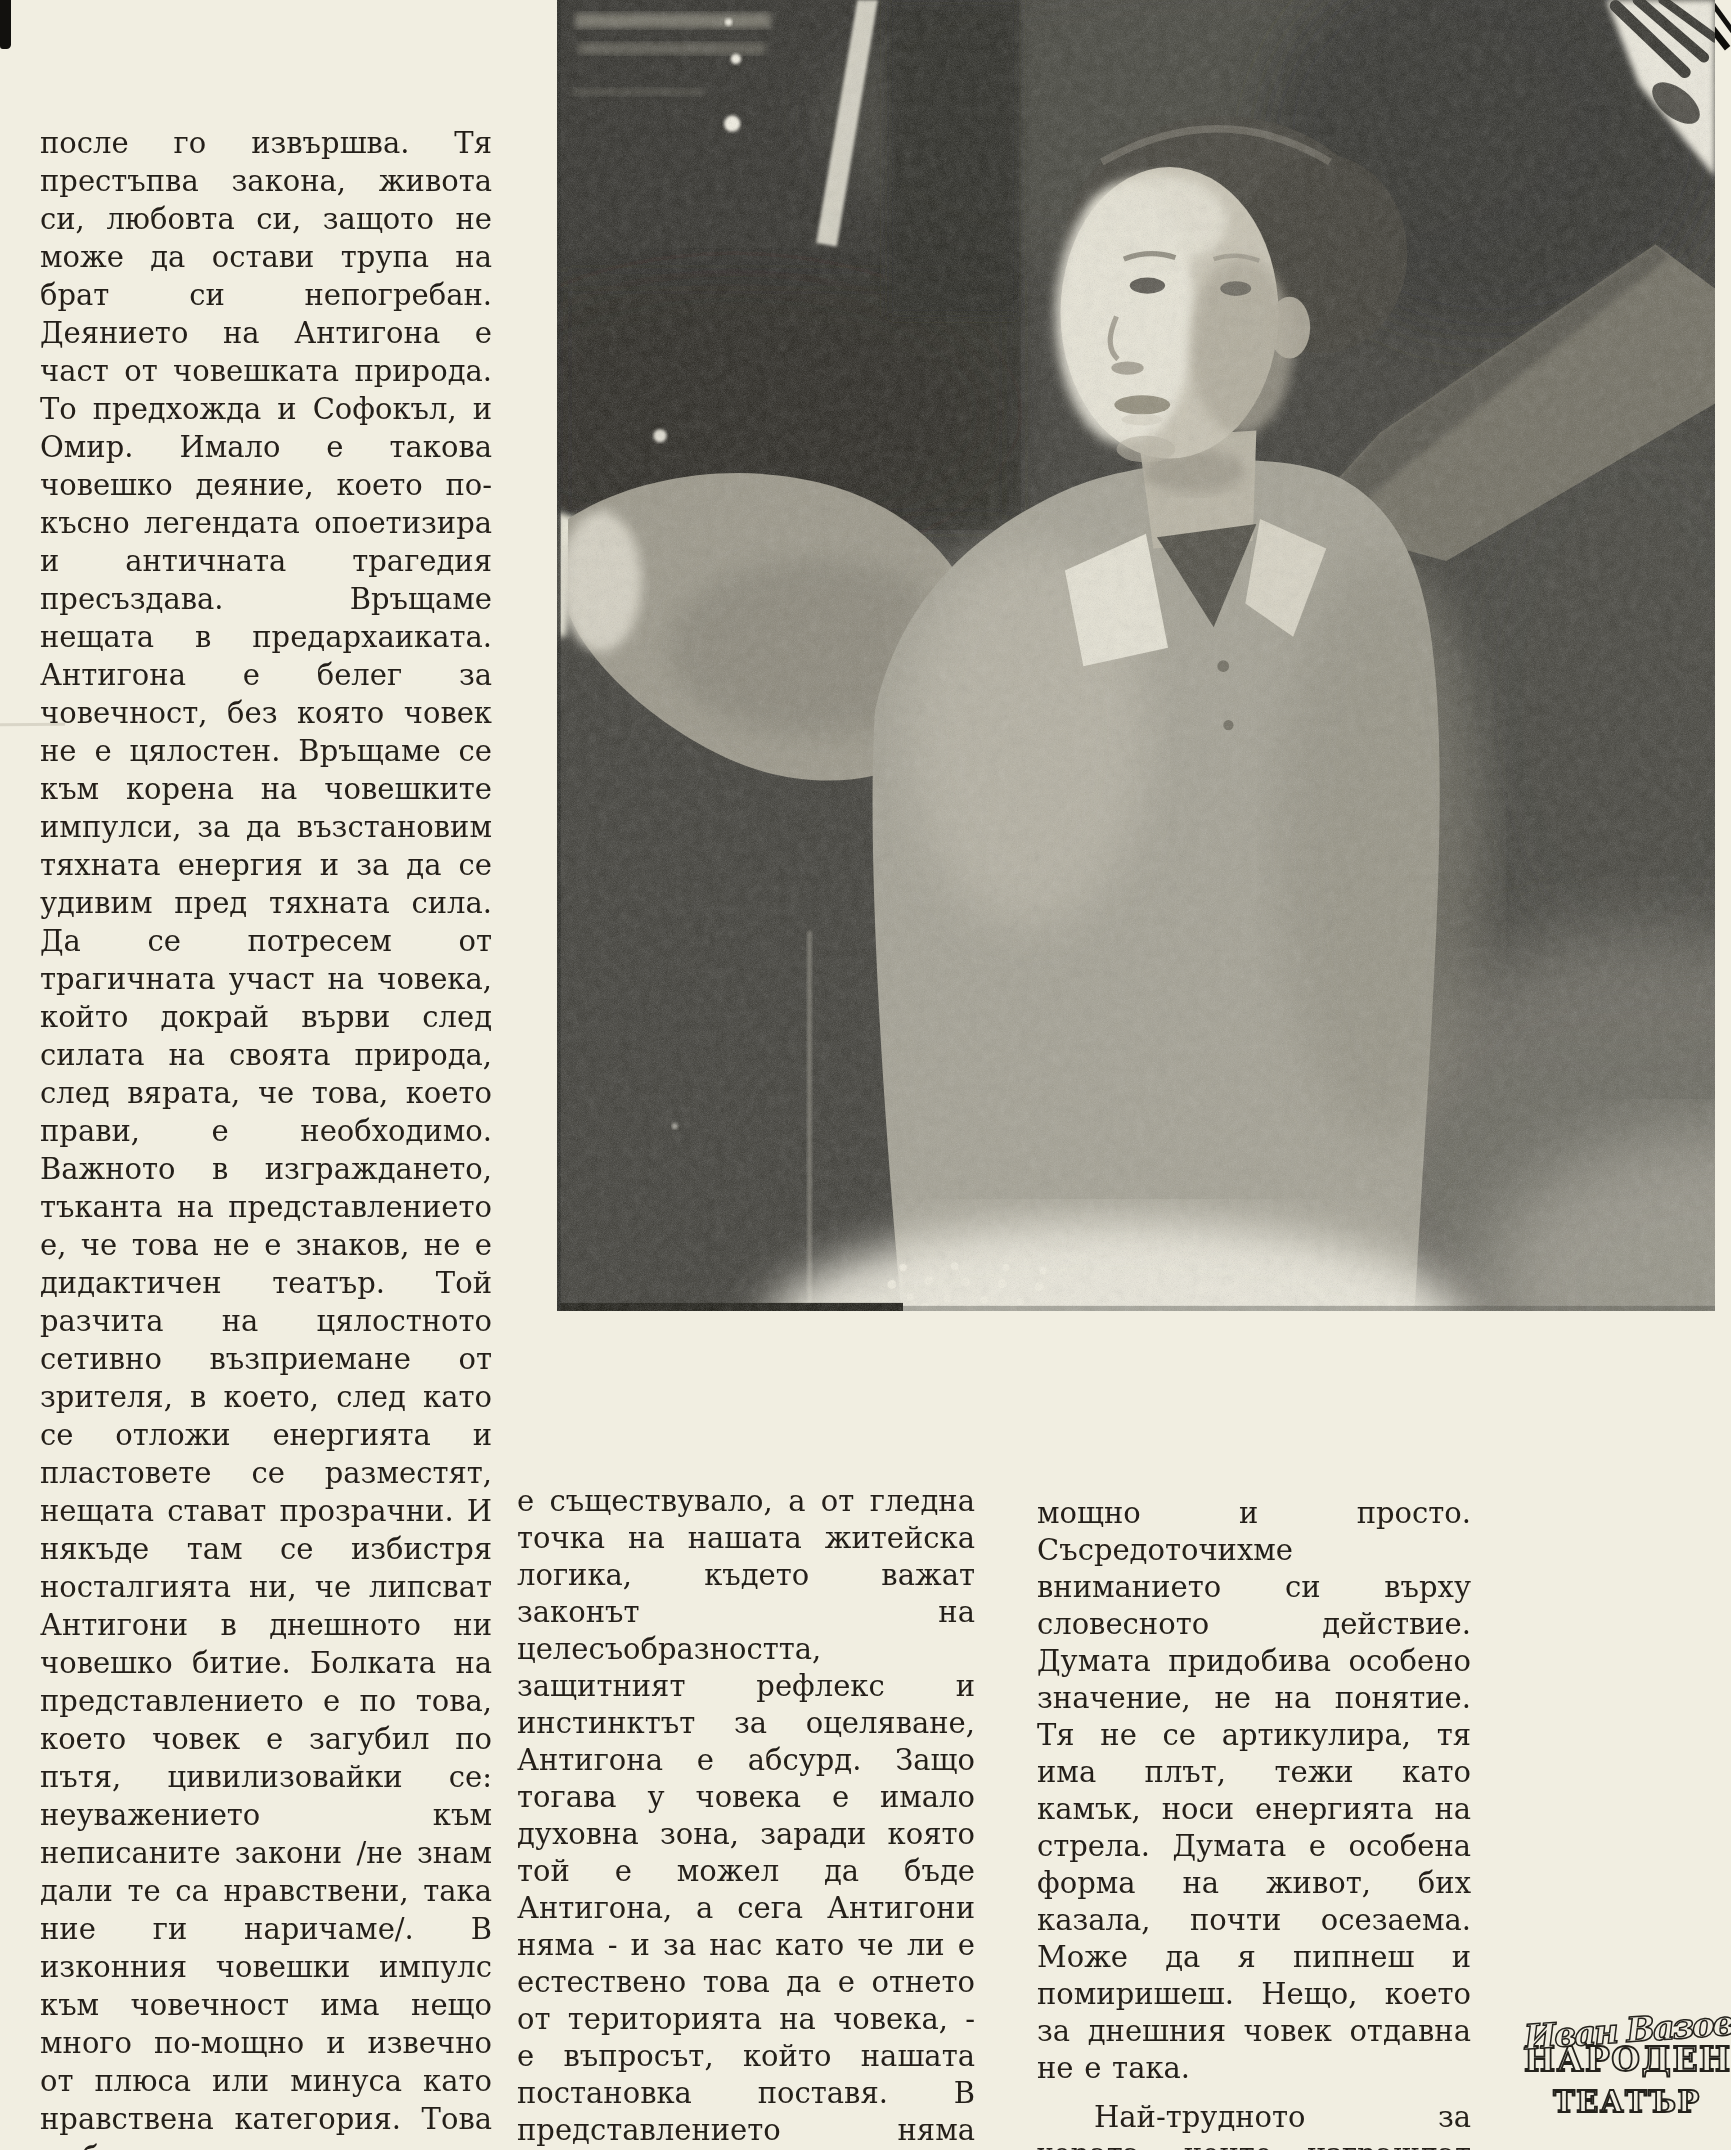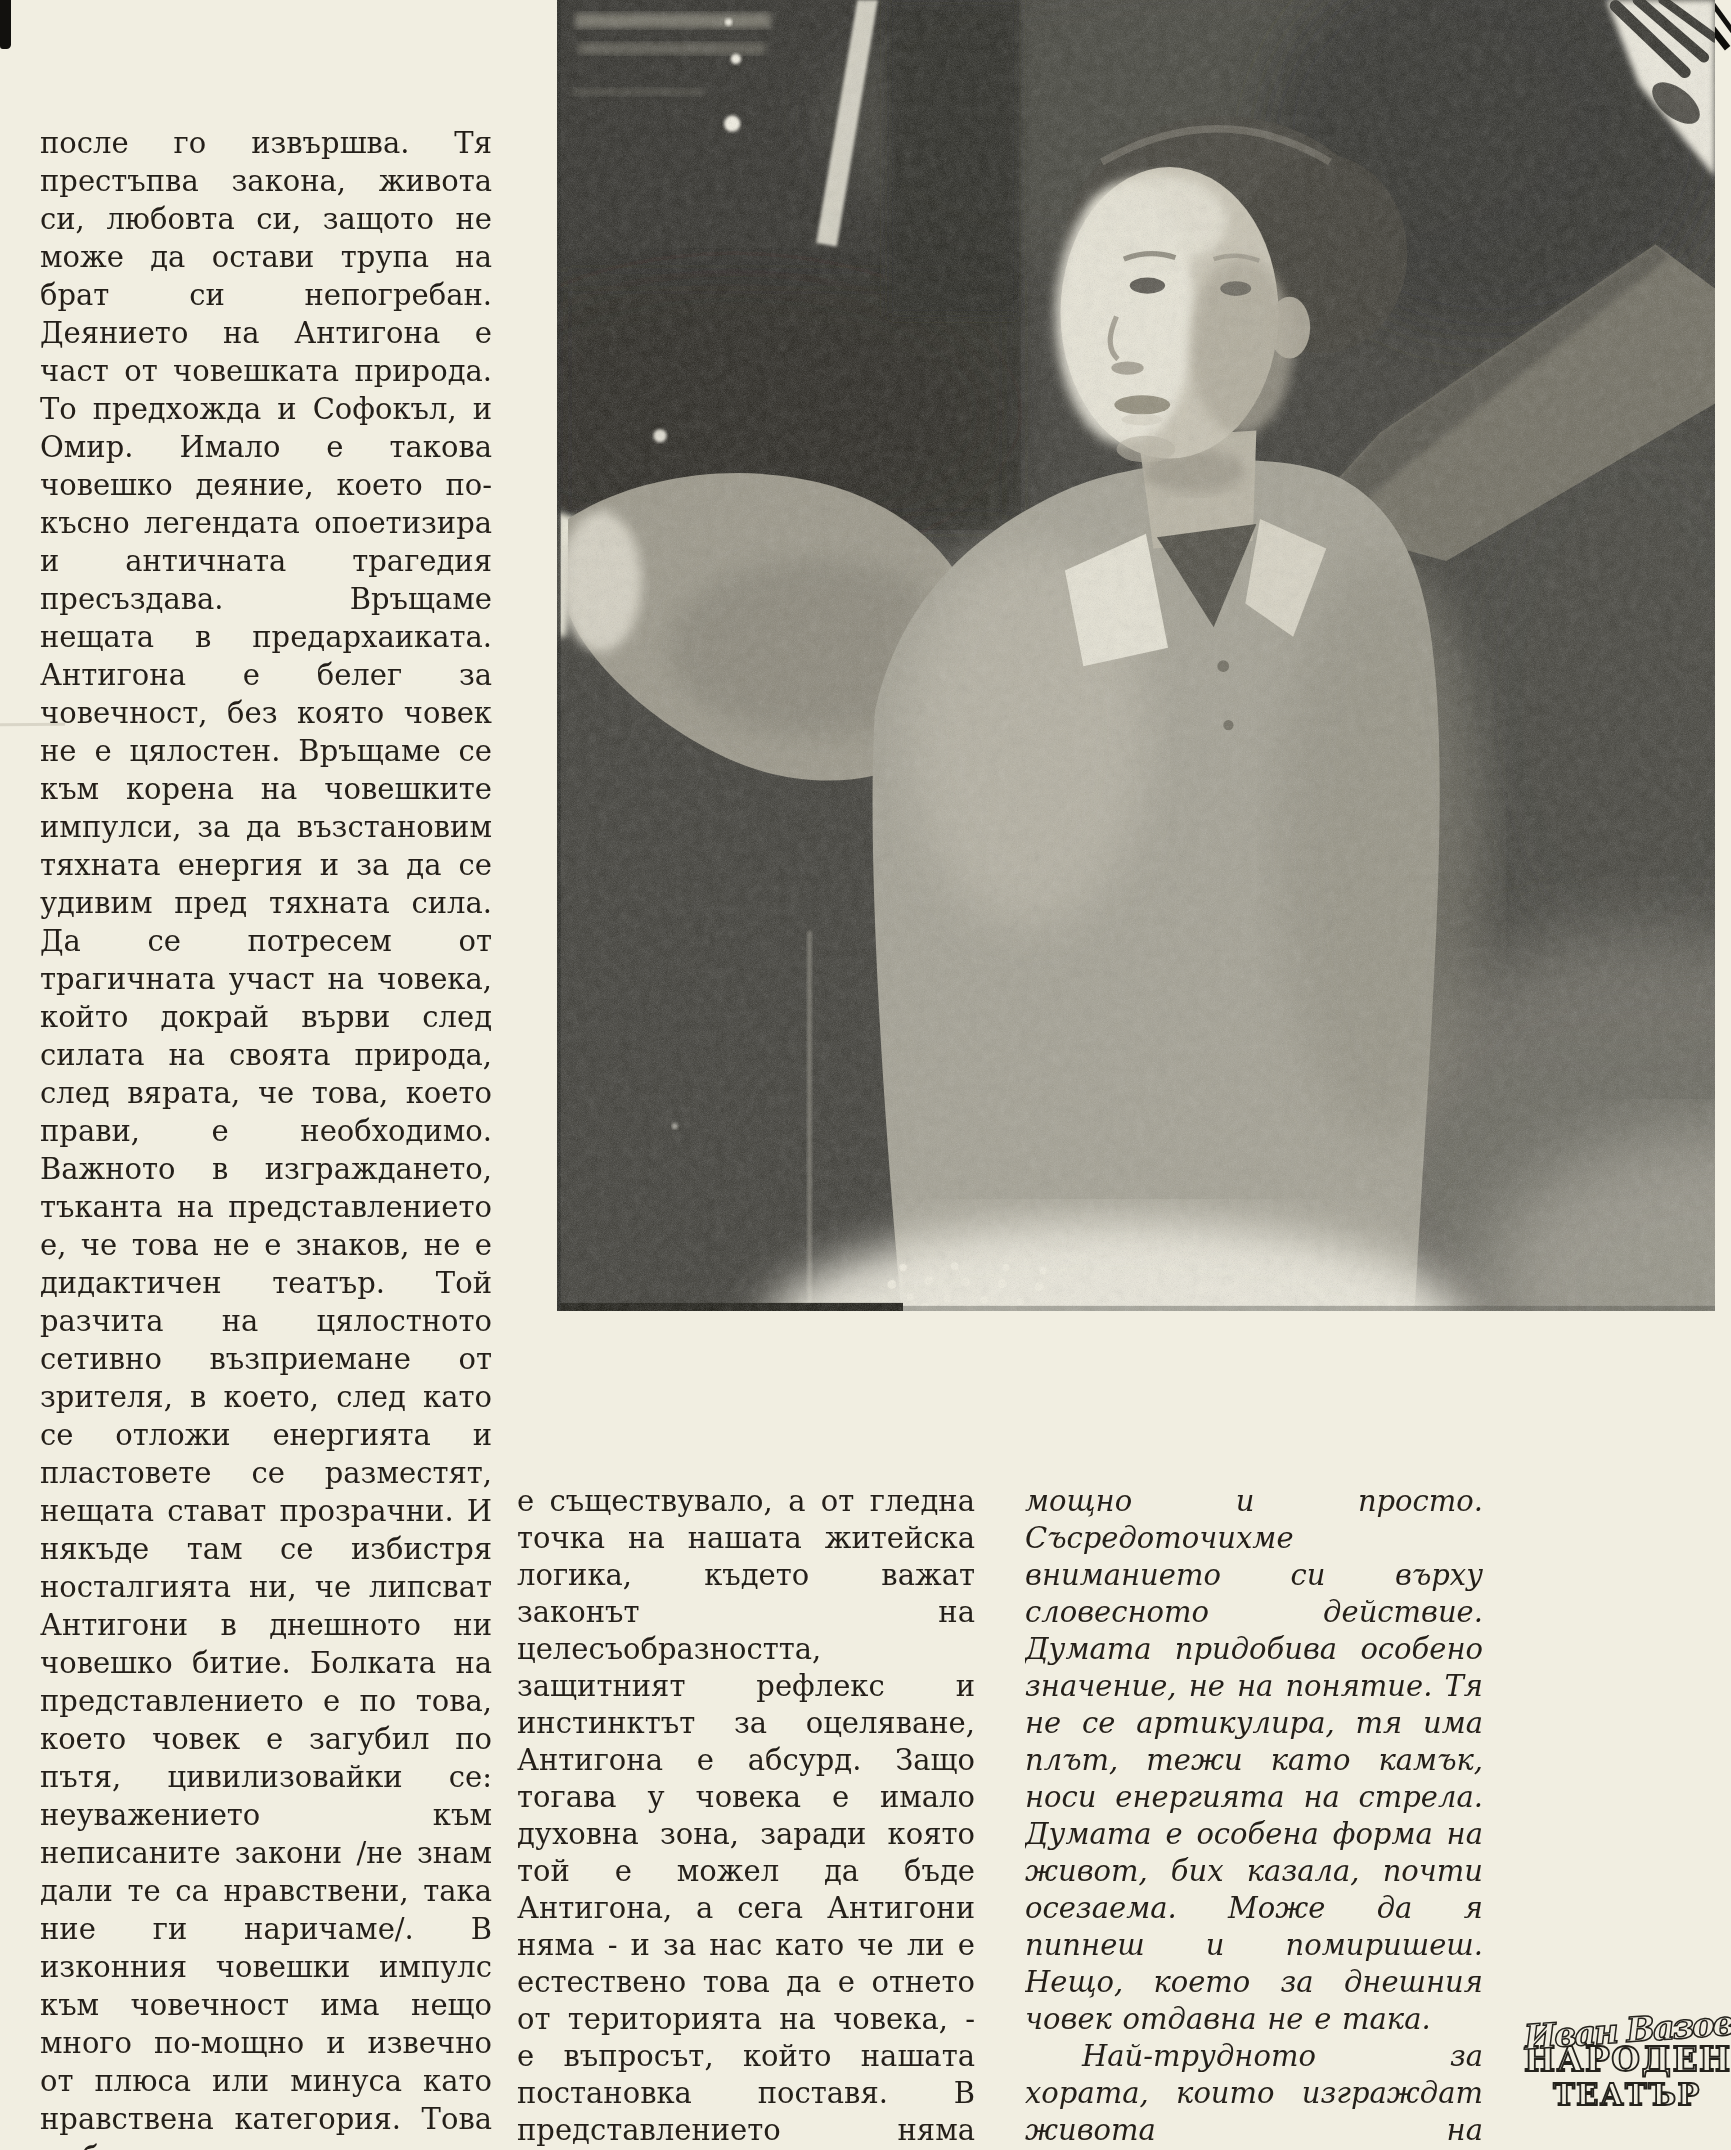--- a/index.html
+++ b/index.html
@@ -17,21 +17,21 @@
     text-align:justify;
     font-size:29px;
     color:#241f19;
     overflow:hidden;
     word-spacing:1.5px;
   }
   .col-left{left:40px;top:124px;width:452px;height:2029px;line-height:38px;}
   .col-mid{left:517px;top:1483px;width:458px;height:668px;line-height:37px;}
   .col-right{left:1025px;top:1483px;width:458px;height:668px;line-height:37px;}
   .seg-b{font-weight:normal;}
-  .col-right p{margin:0;font-style:italic;}
+  .col-right p{margin:12px;}
   .col-right p.indent{text-indent:57px;}
   .photo{
     position:absolute;left:557px;top:0;width:1158px;height:1311px;
     background:#3a3933;
   }
   .photo svg{display:block;width:100%;height:100%;}
   .logo{
     position:absolute;left:1524px;top:2013px;width:206px;
     text-align:center;line-height:1;
   }
@@ -49,21 +49,21 @@
   .logo-line{
     display:block;
     font-weight:bold;
     color:#f1eee1;
     -webkit-text-stroke:1.8px #24221c;
     text-shadow:0 0 0.7px #24221c;
     letter-spacing:1.5px;
     white-space:nowrap;
   }
   .logo-line.l1{font-size:33px;}
-  .logo-line.l2{font-size:29px;margin-top:5px;}
+  .logo-line.l2{font-size:29px;margin-top:12px;}
   .mark-tl{
     position:absolute;left:0;top:0;width:11px;height:49px;
     background:#12110e;border-radius:0 0 4.4px 2.9px;
   }
   .mark-tr1{
     position:absolute;left:1702px;top:-16px;width:6.6px;height:72px;
     background:#0f0e0b;transform:rotate(-38deg);
   }
   .mark-tr2{
     position:absolute;left:1719px;top:-10.3px;width:5.2px;height:52px;

